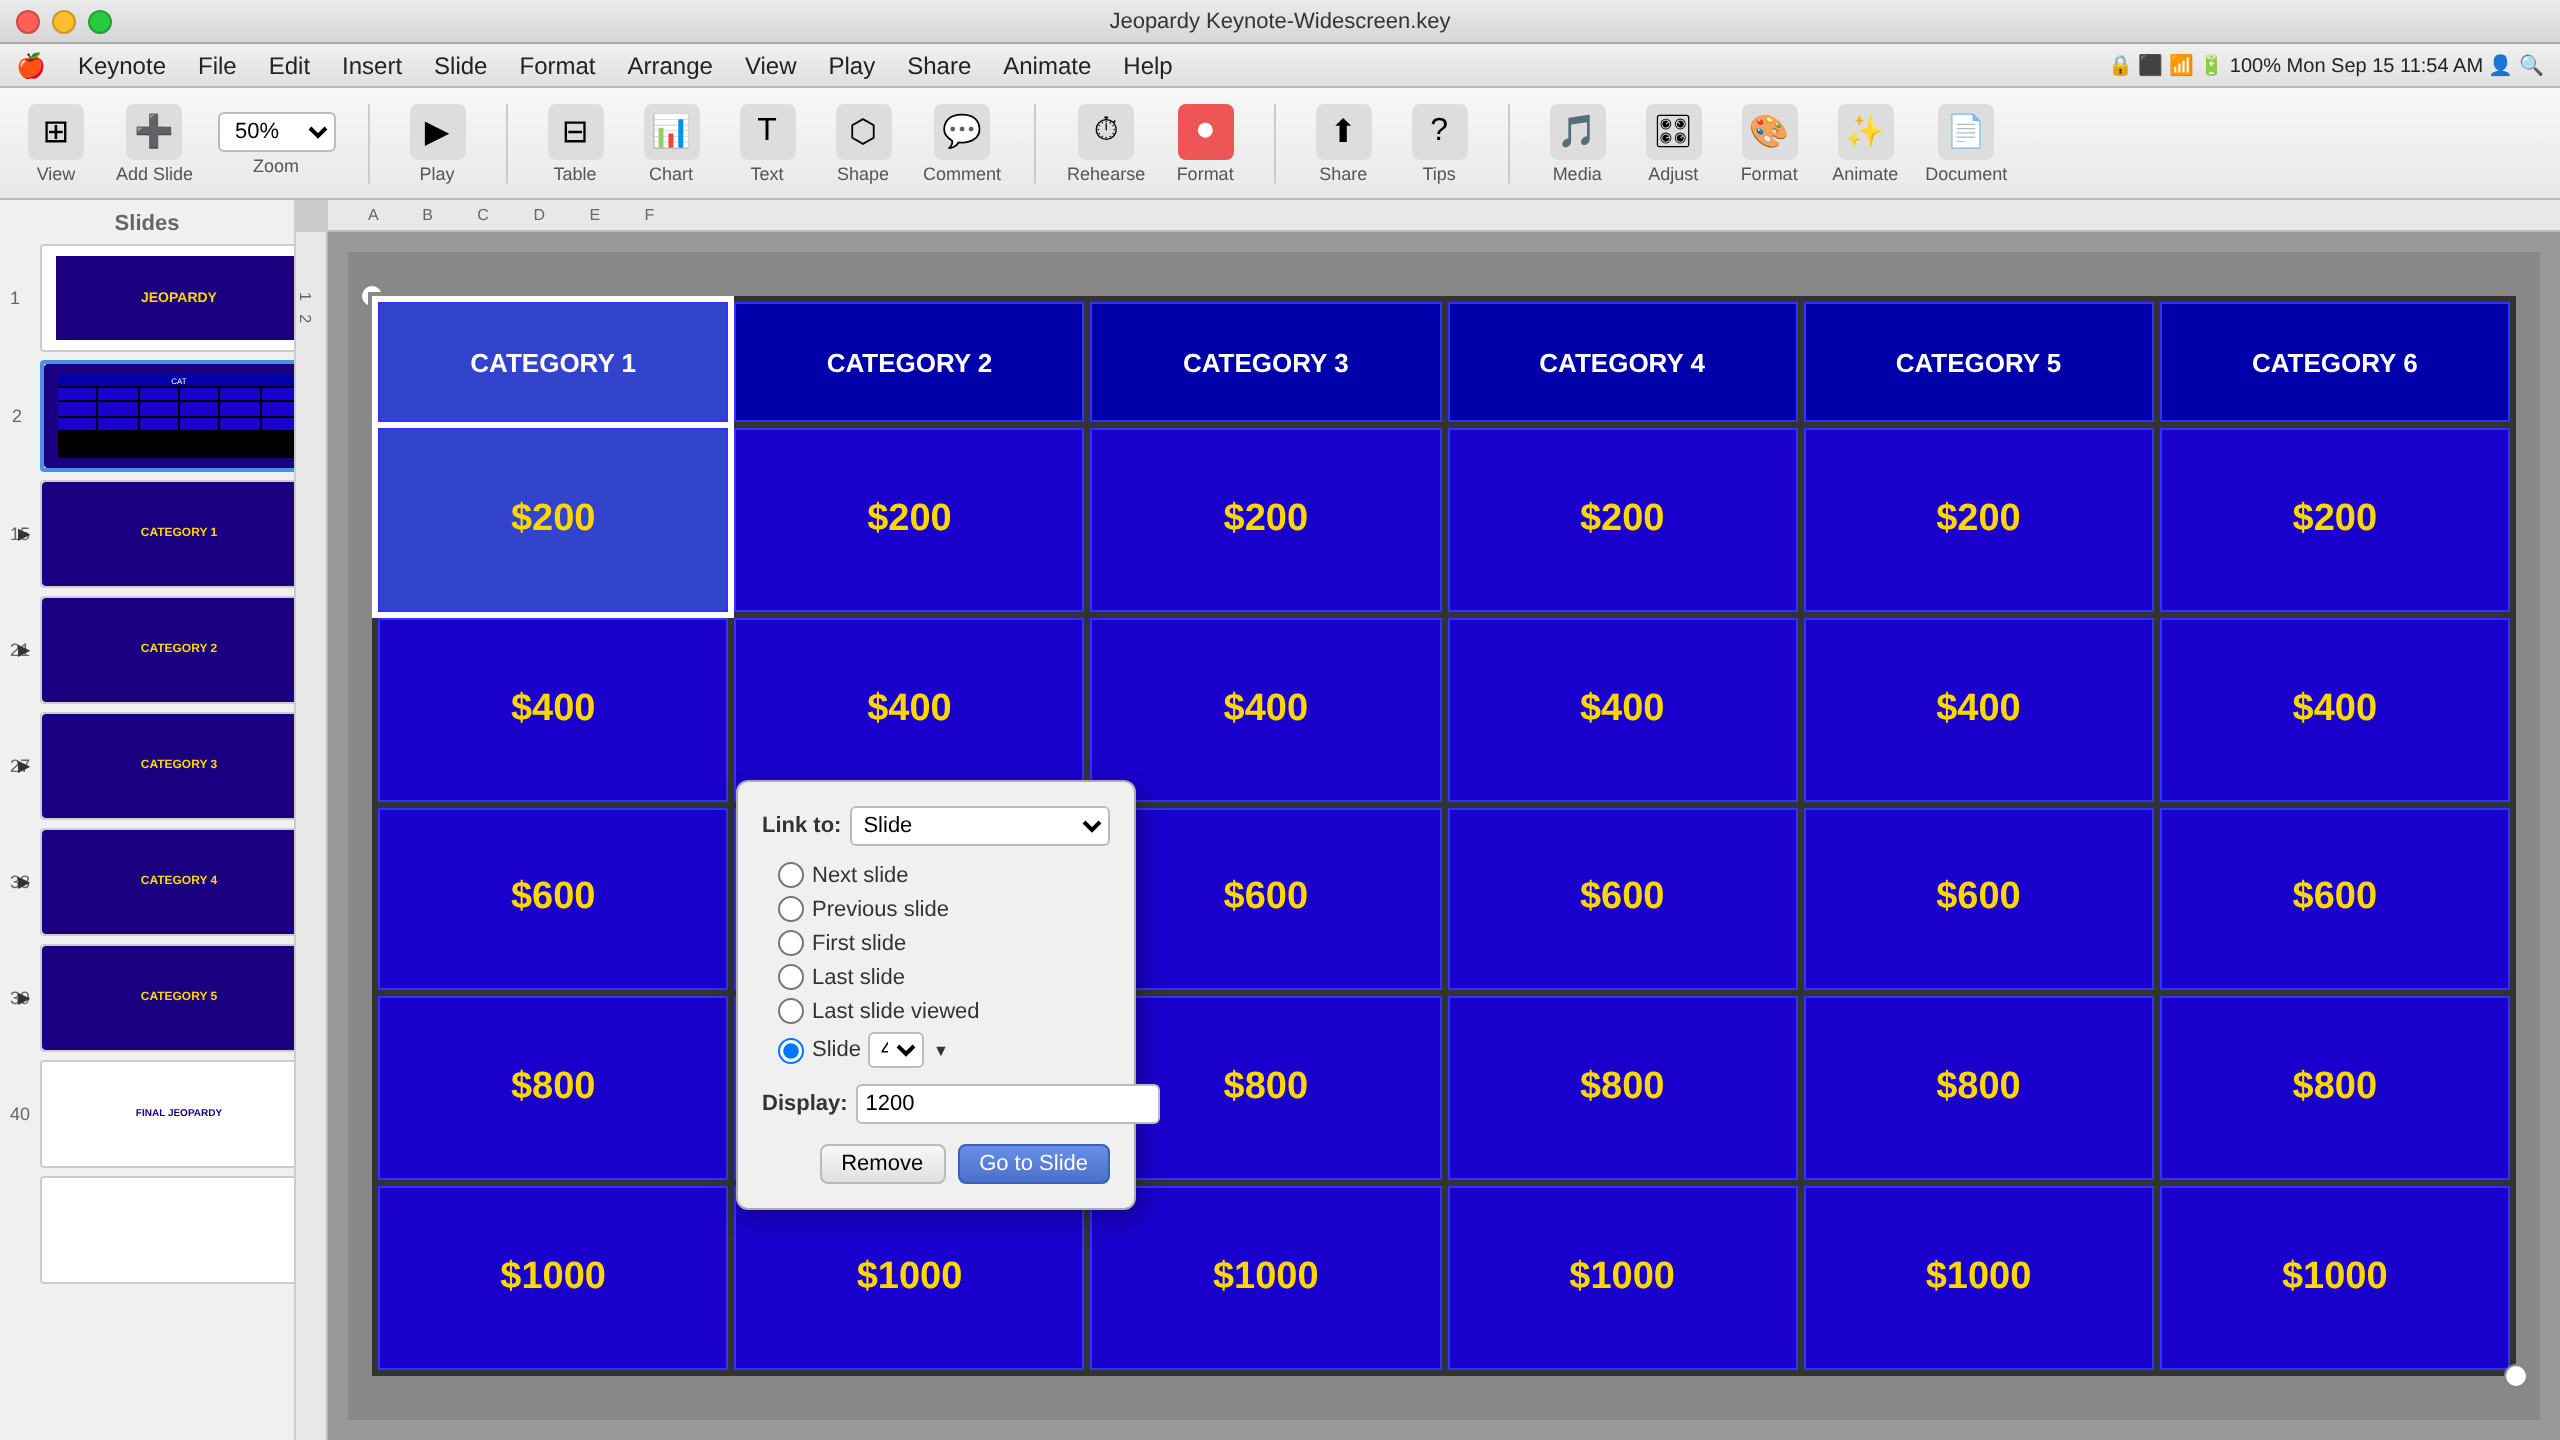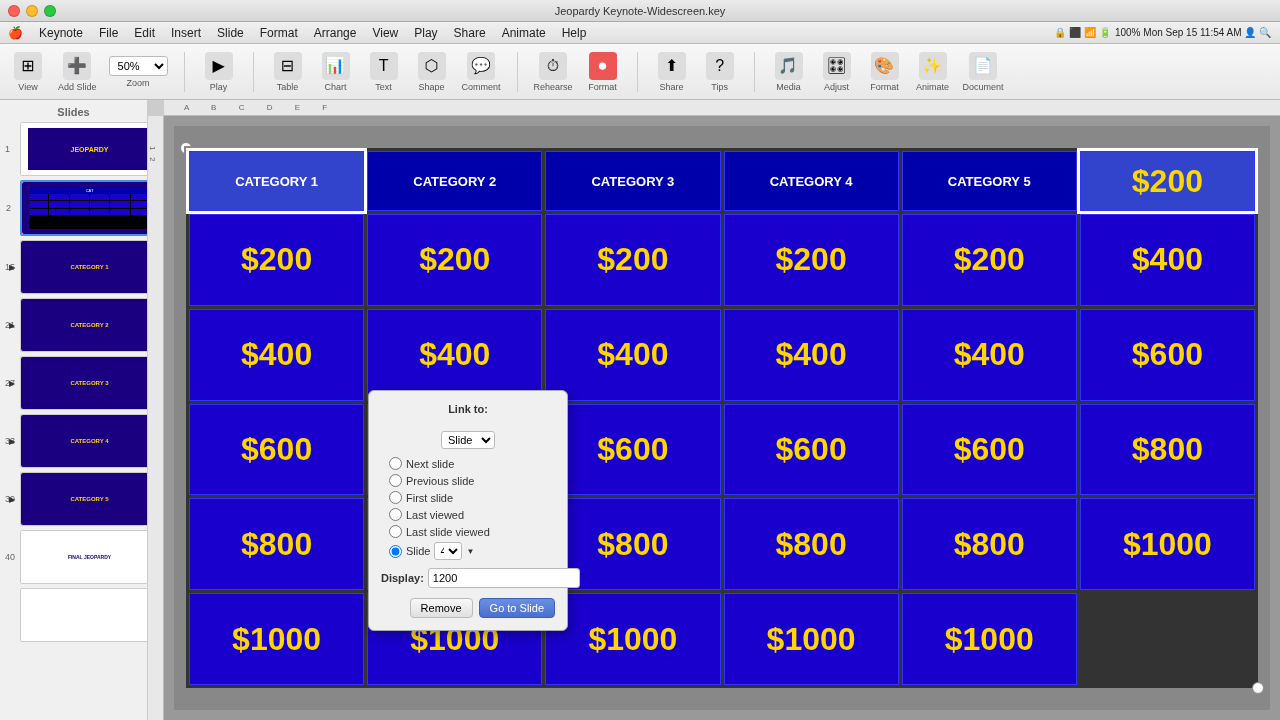--- a/index.html
+++ b/index.html
@@ -213,21 +213,21 @@
     .jboard-cell.header {
       background: #0000aa;
       font-size: 13px;
       font-weight: 900;
       color: white;
       text-transform: uppercase;
       padding: 4px;
       min-height: 60px;
     }
     .jboard-cell.money {
-      font-size: 32px;
+      font-size: 19px;
       color: #ffd700;
       font-weight: 900;
     }
     .jboard-cell.selected {
       background: #3344cc;
       outline: 3px solid white;
     }
     .board-handle {
       position: absolute;
       width: 12px; height: 12px;
@@ -248,22 +248,21 @@
       border: 1px solid #aaa;
       border-radius: 6px;
       box-shadow: 2px 4px 12px rgba(0,0,0,0.3);
       padding: 12px;
       z-index: 100;
     }
     .dialog-row {
       display: flex;
       align-items: center;
       margin-bottom: 8px;
-      gap: 16px;
-      flex-direction: column;
+      gap: 4px;
     }
     .dialog-label {
       font-size: 11px;
       color: #333;
       font-weight: bold;
       white-space: nowrap;
     }
     .dialog-select {
       font-size: 11px;
       border: 1px solid #bbb;
@@ -584,20 +583,23 @@
         </div>
         <div class="jboard-cell header">
           <span>CATEGORY 3</span>
         </div>
         <div class="jboard-cell header">
           <span>CATEGORY 4</span>
         </div>
         <div class="jboard-cell header">
           <span>CATEGORY 5</span>
         </div>
+        <div class="jboard-cell header">
+          <span>CATEGORY 6</span>
+        </div>
 
         <div class="jboard-cell money selected" style="outline:3px solid white;">
           <span>$200</span>
         </div>
         <div class="jboard-cell money">
           <span>$200</span>
         </div>
         <div class="jboard-cell money">
           <span>$200</span>
         </div>
@@ -713,21 +715,21 @@
         <div class="radio-row">
           <input type="radio" name="slide-target" style="">
           <span>Previous slide</span>
         </div>
         <div class="radio-row">
           <input type="radio" name="slide-target" style="">
           <span>First slide</span>
         </div>
         <div class="radio-row">
           <input type="radio" name="slide-target" style="">
-          <span>Last viewed</span>
+          <span>Last slide</span>
         </div>
         <div class="radio-row">
           <input type="radio" name="slide-target" style="">
           <span>Last slide viewed</span>
         </div>
         <div class="radio-row">
           <input type="radio" name="slide-target" checked="" style="">
           <span>Slide</span>
           <select class="slide-num-select">
             <option>4</option>

